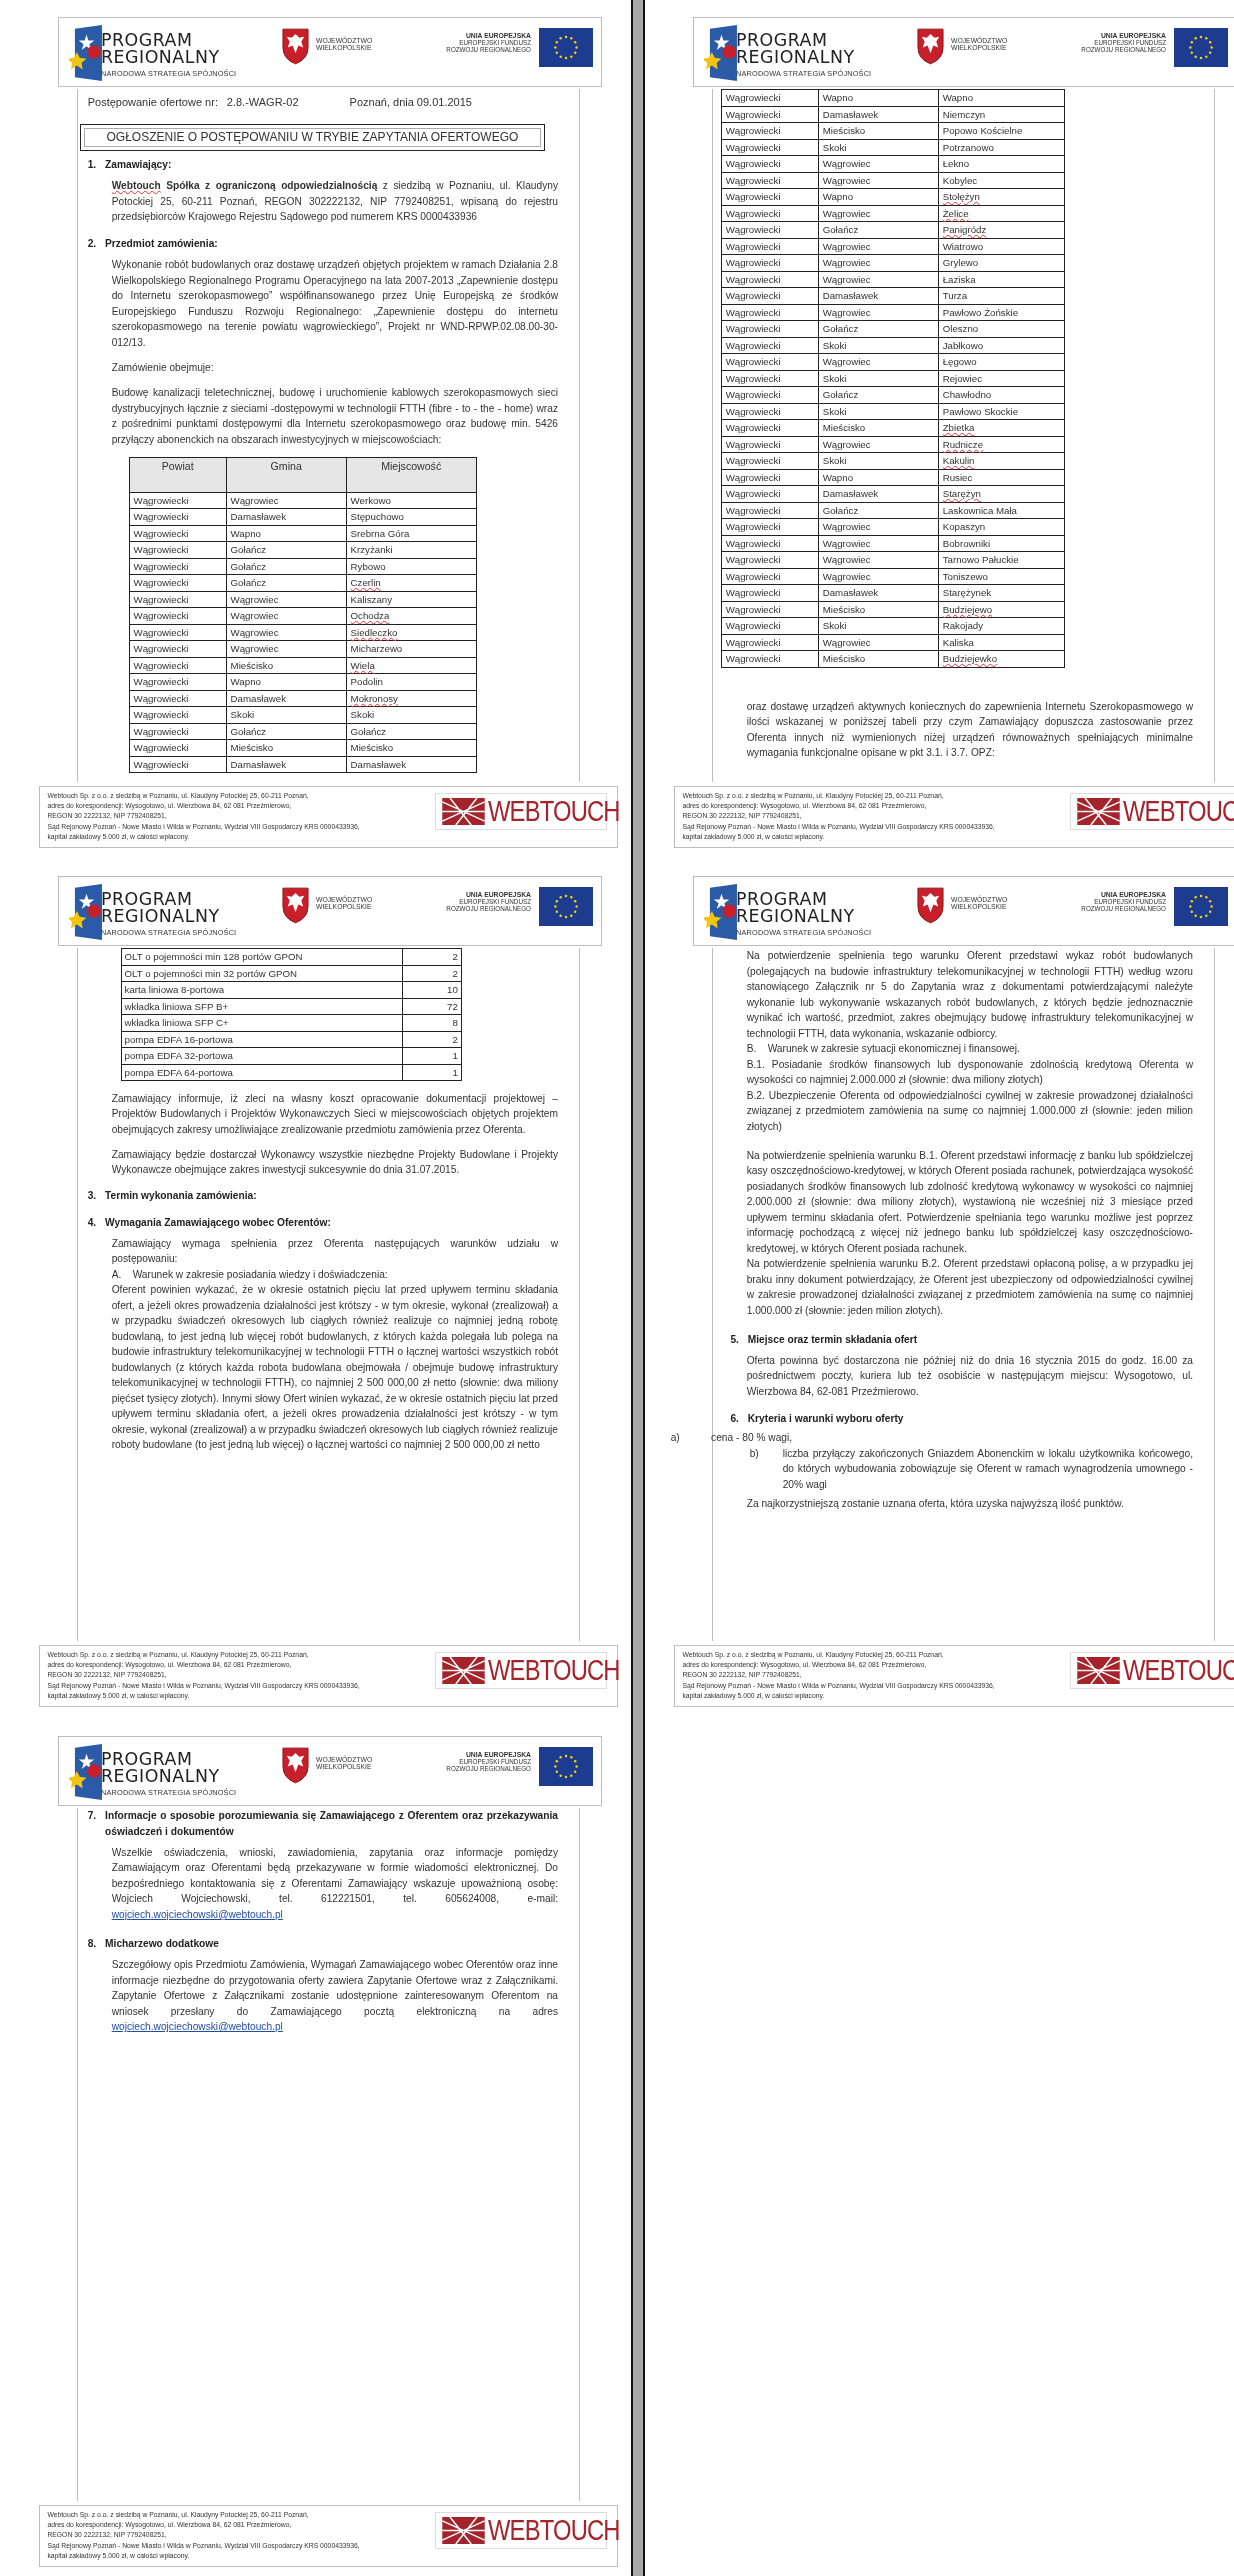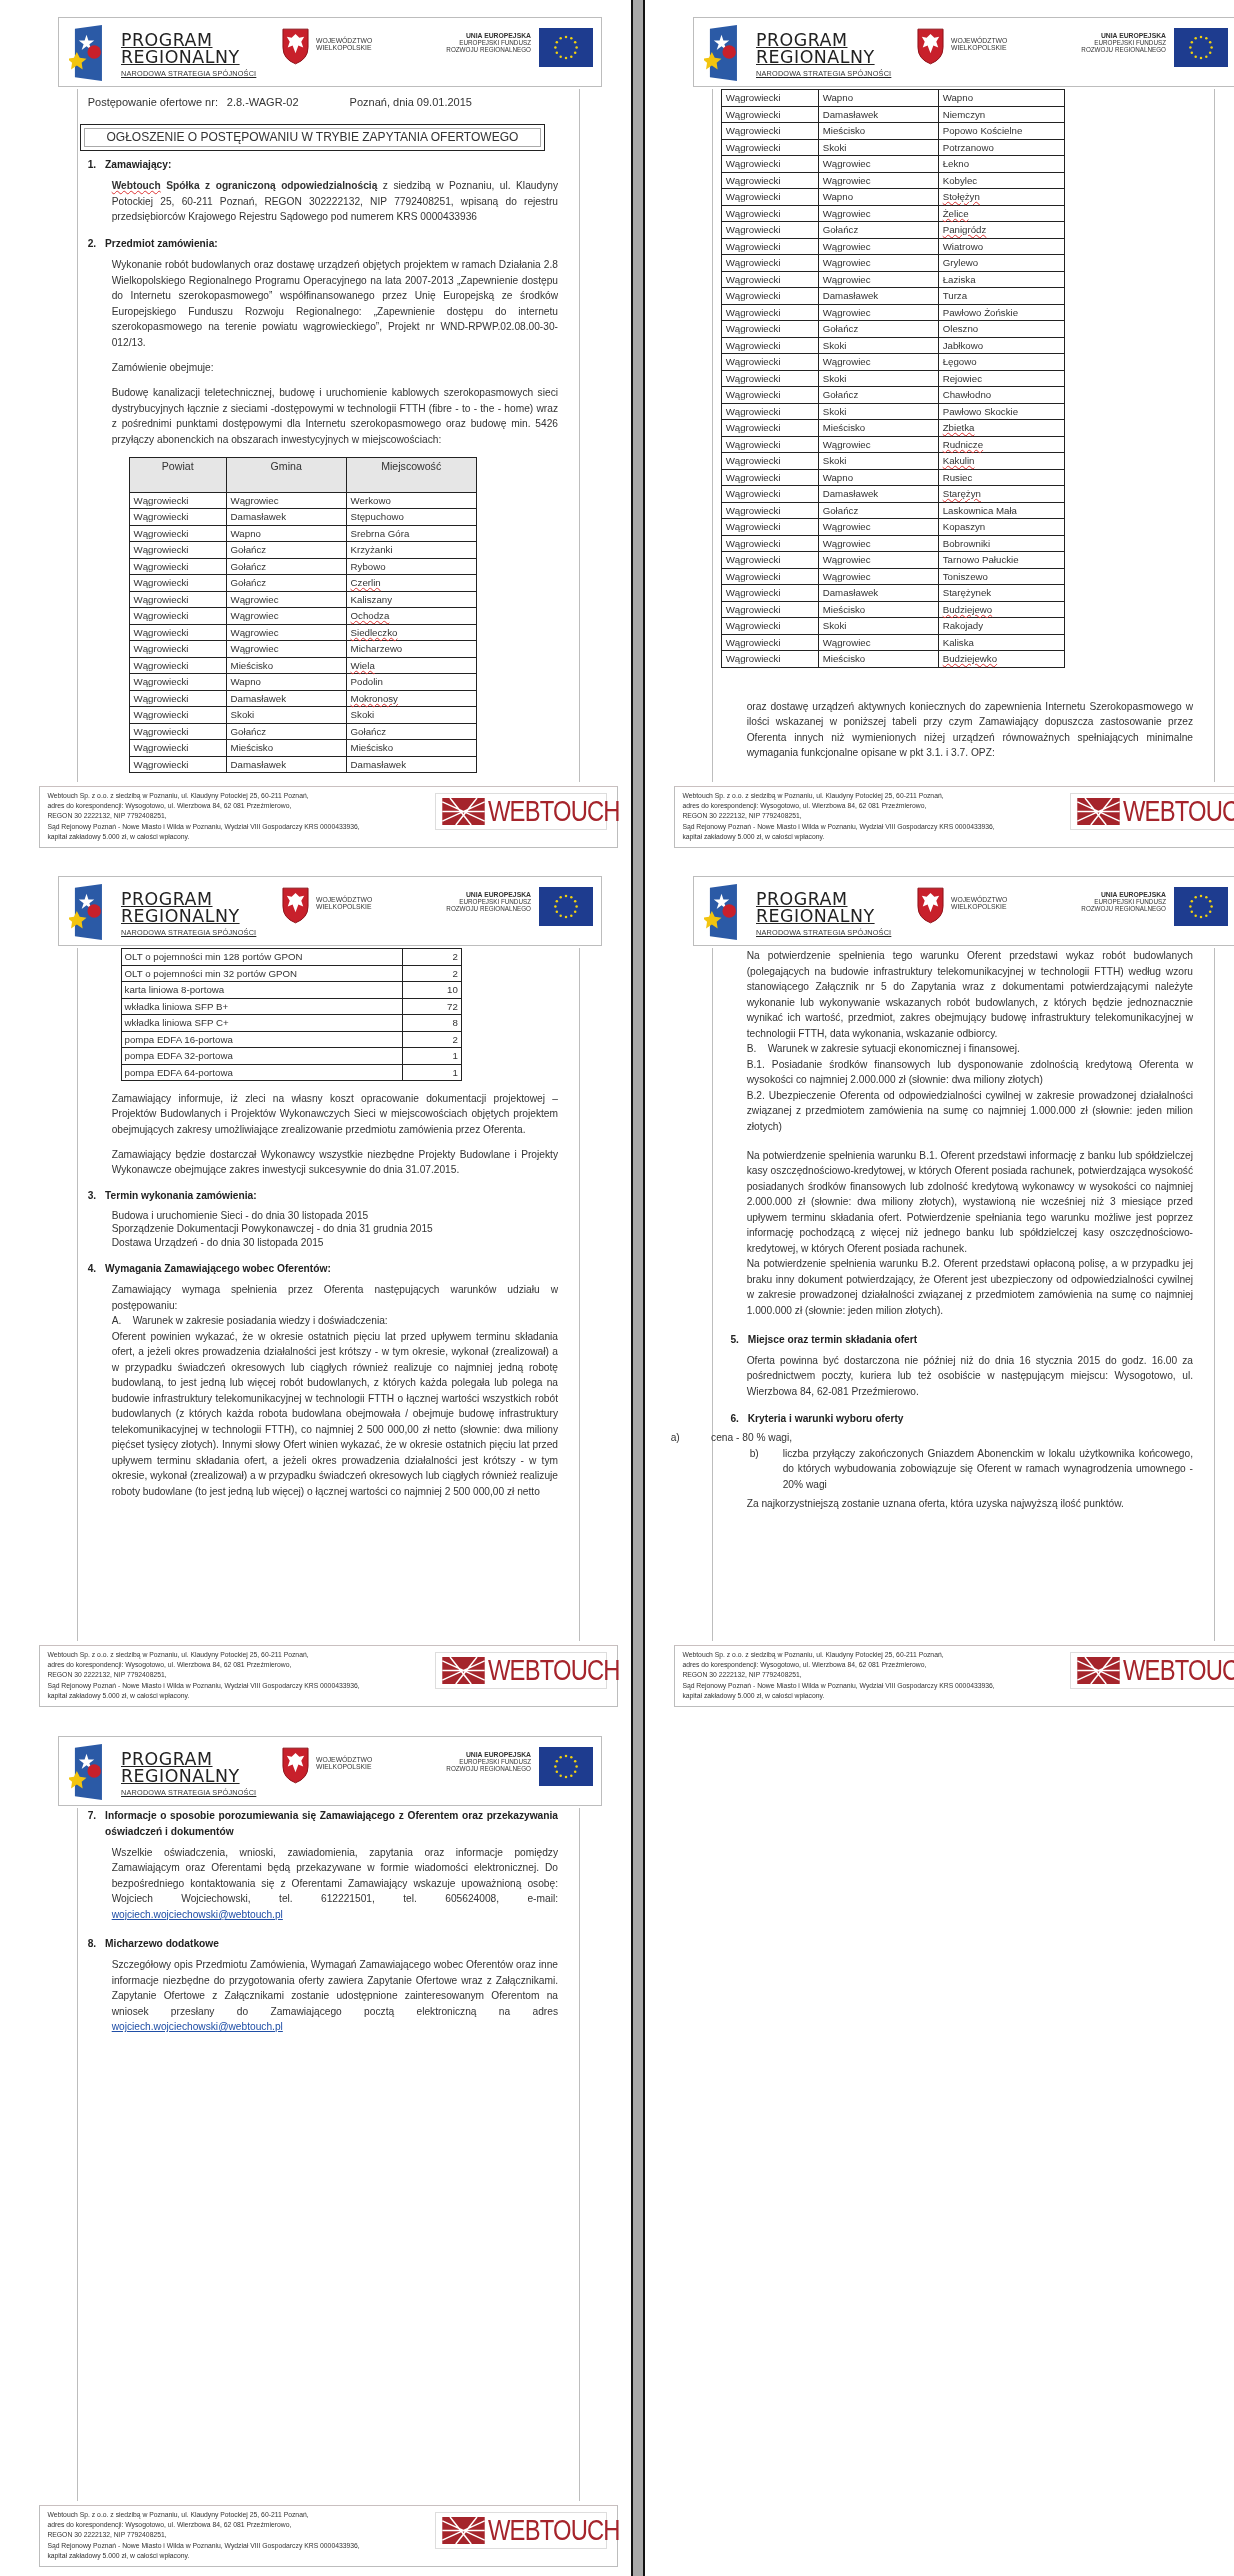--- a/index.html
+++ b/index.html
@@ -2,21 +2,21 @@
 <html><head>
 <meta charset="utf-8">
 <style>
   html,body{margin:0;padding:0;background:#fff;}
   body{width:1235px;height:2576px;position:relative;overflow:hidden;font-family:"Liberation Sans",sans-serif;color:#222;}
   .divider{position:absolute;top:0;height:2576px;background:#a8a8a8;}
   .divider .edge{position:absolute;top:0;bottom:0;width:1.9px;background:#111;}
   .page{position:absolute;width:600px;height:852px;background:#fff;}
   .hdr{position:absolute;left:29px;top:17.4px;width:542px;height:68px;border:1px solid #bdbdbd;background:#fff;}
   .logo-pr{position:absolute;left:9.7px;top:6.8px;width:35px;height:56px;}
-  .pr-text{position:absolute;left:62px;top:13.5px;text-decoration:underline;}
+  .pr-text{position:absolute;left:42px;top:13.5px;}
   .pr-t1{font-family:"DejaVu Sans",sans-serif;font-size:17.4px;line-height:17.4px;color:#222;letter-spacing:0.5px;}
   .pr-t2{font-size:7.3px;color:#333;margin-top:2px;letter-spacing:0.2px;}
   .crest{position:absolute;left:223px;top:9.7px;width:27px;height:37px;}
   .woj{position:absolute;left:257px;top:18.4px;font-size:6.8px;line-height:7.7px;color:#333;}
   .ue{position:absolute;left:358px;top:13.5px;width:114px;text-align:right;font-size:6.3px;line-height:7.3px;color:#333;}
   .ue b{font-size:6.8px;}
   .flag{position:absolute;left:480px;top:9.7px;width:54px;height:39px;background:#1e3c8f;}
   .content{position:absolute;left:48px;top:89px;width:503px;border-left:1px solid #bdbdbd;border-right:1px solid #bdbdbd;}
   .ftr{position:absolute;left:9.7px;top:786px;width:577px;height:60px;border:1px solid #bdbdbd;border-top:1.9px solid #c9c0c0;background:#fff;}
   .ftr-text{position:absolute;left:7.7px;top:3.9px;font-size:6.8px;line-height:10.2px;color:#333;}
@@ -579,25 +579,20 @@
             <td>pompa EDFA 64-portowa</td>
             <td style="text-align: right;">1</td>
           </tr>
         </tbody>
     </table>
     <div class="t ind" style="margin-top:9.7px;">Zamawiający informuje, iż zleci na własny koszt opracowanie dokumentacji projektowej – Projektów Budowlanych i Projektów Wykonawczych Sieci w miejscowościach objętych projektem obejmujących zakresy umożliwiające zrealizowanie przedmiotu zamówienia przez Oferenta.</div>
     <div class="t ind" style="margin-top:9.7px;">Zamawiający będzie dostarczał Wykonawcy wszystkie niezbędne Projekty Budowlane i Projekty Wykonawcze obejmujące zakres inwestycji sukcesywnie do dnia 31.07.2015.</div>
     <div class="t h" style="margin-top:9.7px;">
       <span class="num">3.</span><span>Termin wykonania zamówienia:</span>
     </div>
-    <div class="t ind" style="margin-top:5.8px;line-height:13.5px;">
-      <div>Budowa i uruchomienie Sieci - do dnia 30 listopada 2015</div>
-      <div>Sporządzenie Dokumentacji Powykonawczej - do dnia 31 grudnia 2015</div>
-      <div>Dostawa Urządzeń - do dnia 30 listopada 2015</div>
-    </div>
     <div class="t h" style="margin-top:11.6px;">
       <span class="num">4.</span><span>Wymagania Zamawiającego wobec Oferentów:</span>
     </div>
     <div class="t ind" style="margin-top:5.8px;">Zamawiający wymaga spełnienia przez Oferenta następujących warunków udziału w postępowaniu:</div>
     <div class="t ind" style="white-space:pre;">A.    Warunek w zakresie posiadania wiedzy i doświadczenia:</div>
     <div class="t ind">Oferent powinien wykazać, że w okresie ostatnich pięciu lat przed upływem terminu składania ofert, a jeżeli okres prowadzenia działalności jest krótszy - w tym okresie, wykonał (zrealizował) a w przypadku świadczeń okresowych lub ciągłych również realizuje co najmniej jedną robotę budowlaną, to jest jedną lub więcej robót budowlanych, z których każda polegała lub polega na budowie infrastruktury telekomunikacyjnej w technologii FTTH o łącznej wartości wszystkich robót budowlanych (z których każda robota budowlana obejmowała / obejmuje budowę infrastruktury telekomunikacyjnej w technologii FTTH), co najmniej 2 500 000,00 zł netto (słownie: dwa miliony pięćset tysięcy złotych). Innymi słowy Ofert winien wykazać, że w okresie ostatnich pięciu lat przed upływem terminu składania ofert, a jeżeli okres prowadzenia działalności jest krótszy - w tym okresie, wykonał (zrealizował) a w przypadku świadczeń okresowych lub ciągłych również realizuje roboty budowlane (to jest jedną lub więcej) o łącznej wartości co najmniej 2 500 000,00 zł netto</div>
   </div>
 
   <div class="ftr">
     <div class="ftr-text">

